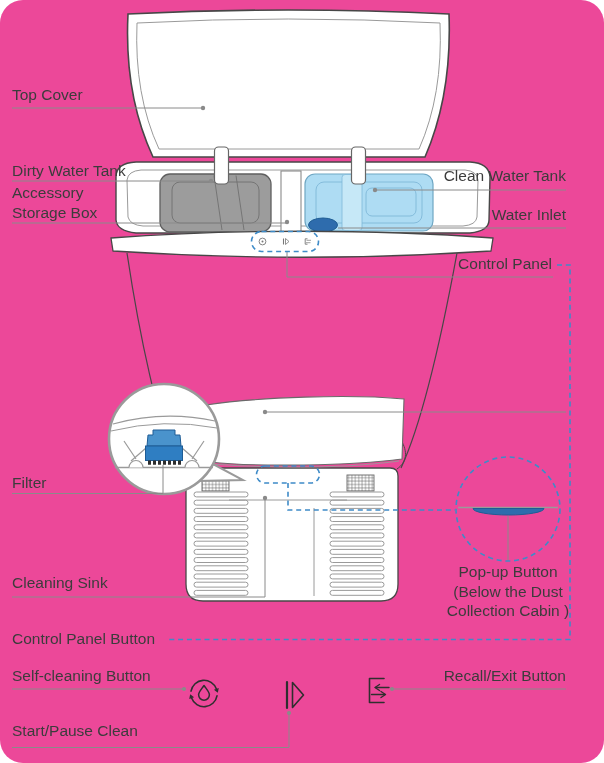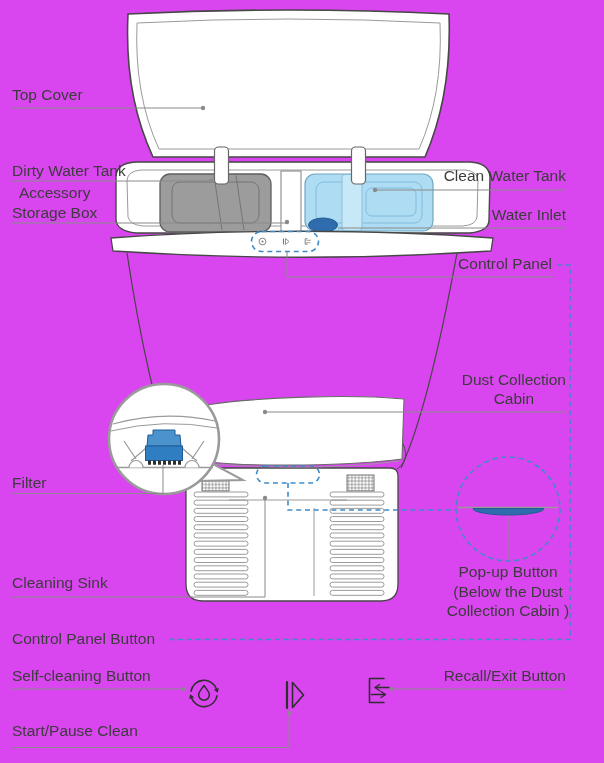--- a/index.html
+++ b/index.html
@@ -2,28 +2,28 @@
 <html style="--callout-dashed: #3E8BC8; --line-art: #474747; --secondary-line: #9A9A9A; --leader-line: #8A8A8A; --text: #3C3C3C; --dirty-tank: #9C9C9C; --clean-tank: #AEDCF3; --clean-tank-light: #C6E8F7; --water-inlet: #2E6CAD; --filter-blue: #2F7EC2; --filter-blue-light: #4A93CC; --icon-stroke: #2F2F2F;"><head>
 <meta charset="utf-8">
 <style>
   :root{
     --callout-dashed:#3E8BC8; --line-art:#474747; --secondary-line:#9A9A9A;
     --leader-line:#8A8A8A; --text:#3C3C3C; --dirty-tank:#9C9C9C;
     --clean-tank:#AEDCF3; --clean-tank-light:#C6E8F7; --water-inlet:#2E6CAD;
     --filter-blue:#2F7EC2; --filter-blue-light:#4A93CC; --icon-stroke:#2F2F2F;
   }
   html,body{margin:0;padding:0;background:#fff;}
-  .stage{position:relative;width:604px;height:763px;background:#d946ef;
-         font-family:"Liberation Sans",sans-serif;color:var(--text);overflow:hidden;}
+  .stage{position:relative;width:604px;height:763px;background:#ec4899;
+         font-family:"Liberation Sans",sans-serif;color:var(--text);overflow:hidden;border-radius:23px;}
   .stage svg{position:absolute;left:0;top:0;}
   .lbl{position:absolute;font-size:15.5px;line-height:19px;white-space:nowrap;color:var(--text);}
   .lbl.bold{font-weight:normal;}
   .lbl.right{text-align:right;}
   .lbl.center{text-align:center;white-space:normal;line-height:19.5px;}
-  .lbl span{display:block;text-align:center;}
+  .lbl span{display:block;}
   
   .ln{stroke:var(--line-art);fill:none;}
   .lnw{stroke:var(--line-art);fill:#fff;}
   .ln2{stroke:var(--secondary-line);fill:none;}
   .ln2w{stroke:var(--secondary-line);fill:#fff;}
   .leader{stroke:var(--leader-line);stroke-width:1;fill:none;}
   .dot{fill:var(--leader-line);stroke:none;}
   .dash{stroke:var(--callout-dashed);fill:none;stroke-width:1.6;stroke-dasharray:5 3.8;}
   .tank-gray{fill:var(--dirty-tank);stroke:#5F5F5F;stroke-width:1.3;}
   .tank-gray-in{stroke:#707070;fill:none;stroke-width:0.9;}
@@ -221,24 +221,20 @@
 
 <div class="lbl" style="left:12px;top:85px">Top Cover</div>
 <div class="lbl" style="left:12px;top:161px">Dirty Water Tank</div>
 <div class="lbl" style="left:12px;top:183px;line-height:19.5px">
   <span>Accessory</span>
   <span>Storage Box</span>
 </div>
 <div class="lbl right" style="right:38px;top:166px">Clean Water Tank</div>
 <div class="lbl right" style="right:38px;top:205px">Water Inlet</div>
 <div class="lbl right" style="right:52px;top:254px">Control Panel</div>
-<div class="lbl right" style="right:38px;top:370px">
-  <span>Dust Collection</span>
-  <span>Cabin</span>
-</div>
 <div class="lbl" style="left:12px;top:473px">Filter</div>
 <div class="lbl" style="left:12px;top:573px">Cleaning Sink</div>
 <div class="lbl center" style="left:383px;top:562px;width:250px">
   <span>Pop-up Button</span>
   <span>(Below the Dust</span>
   <span>Collection Cabin )</span>
 </div>
 <div class="lbl bold" style="left:12px;top:629px">Control Panel Button</div>
 <div class="lbl" style="left:12px;top:666px">Self-cleaning Button</div>
 <div class="lbl" style="left:12px;top:721px">Start/Pause Clean</div>

